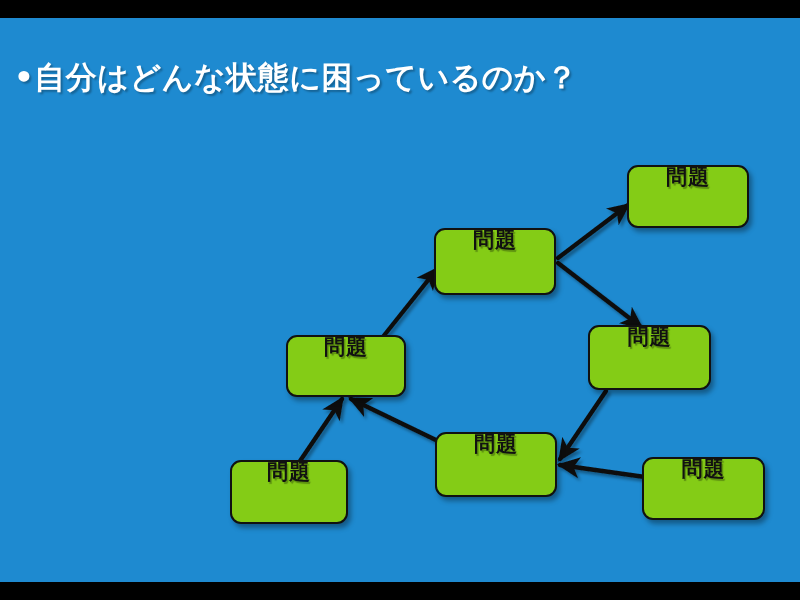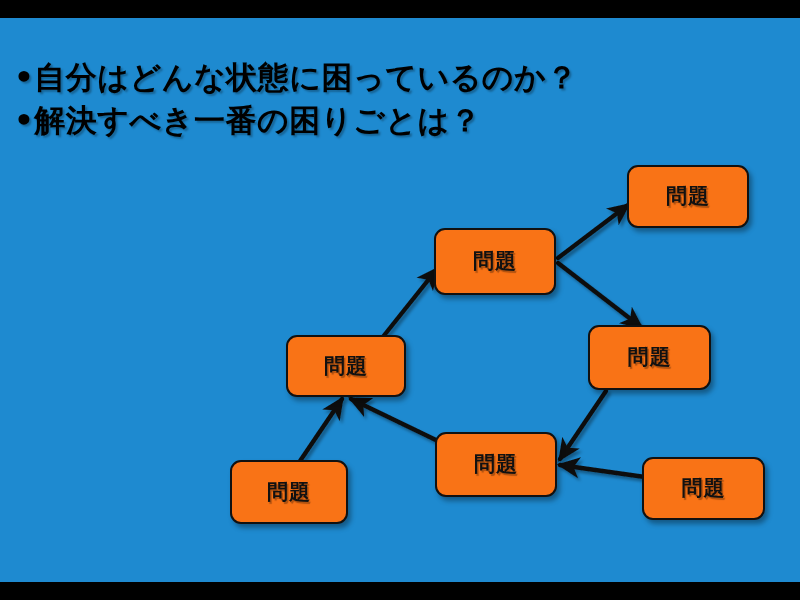--- a/index.html
+++ b/index.html
@@ -38,21 +38,21 @@
 
   
   #bullet-list {
     position: absolute;
     left: 14px;
     top: 38px;
     width: 660px;
   }
   .bullet-line {
     display: block;
-    color: #000000;
+    color: #ffffff;
     font-weight: bold;
     font-size: 31px;
     line-height: 43px;
     letter-spacing: 0.5px;
     white-space: nowrap;
     text-shadow: 2px 2px 2px rgba(0,0,0,0.28);
   }
 
   
   #diagram {
@@ -65,26 +65,26 @@
   #arrow-layer {
     position: absolute;
     left: 0;
     top: 0;
     width: 800px;
     height: 564px;
   }
   .node-box {
     position: absolute;
     box-sizing: border-box;
-    background: #f97316;
+    background: #84cc16;
     border: 2.5px solid #111111;
     border-radius: 11px;
     box-shadow: 3px 4px 5px rgba(0,0,0,0.35);
     display: flex;
-    align-items: center;
+    align-items: flex-start;
     justify-content: center;
   }
   .node-label {
     color: #111111;
     font-weight: bold;
     font-size: 21px;
     line-height: 21px;
     letter-spacing: 1px;
     text-shadow: 1.5px 1.5px 1px rgba(0,0,0,0.30);
     user-select: none;
@@ -94,21 +94,20 @@
 <body>
 
 <div id="slide-root">
 
   <div class="letterbox" id="letterbox-top"></div>
 
   <div id="slide-canvas">
 
     <div id="bullet-list">
       <span class="bullet-line">•自分はどんな状態に困っているのか？</span>
-      <span class="bullet-line">•解決すべき一番の困りごとは？</span>
     </div>
 
     <div id="diagram">
 
       <svg id="arrow-layer" viewBox="0 0 800 564">
         <defs>
           <filter id="arrow-shadow" x="-30%" y="-30%" width="170%" height="170%">
             <feDropShadow dx="2.5" dy="3" stdDeviation="1.6" flood-color="#000000" flood-opacity="0.35"></feDropShadow>
           </filter>
           <marker id="arrowhead" viewBox="0 0 10 10" refX="8.6" refY="5" markerWidth="5.2" markerHeight="5.2" orient="auto-start-reverse">

